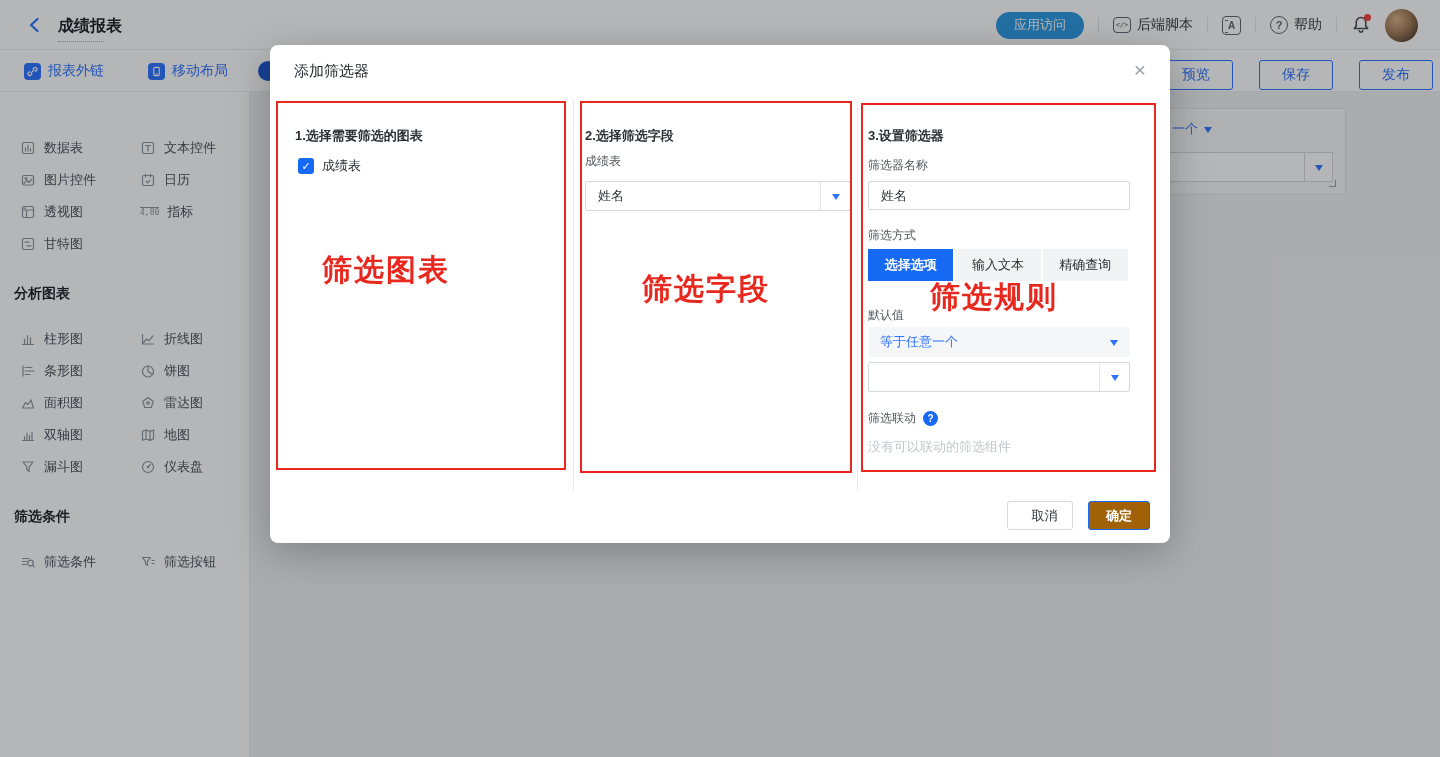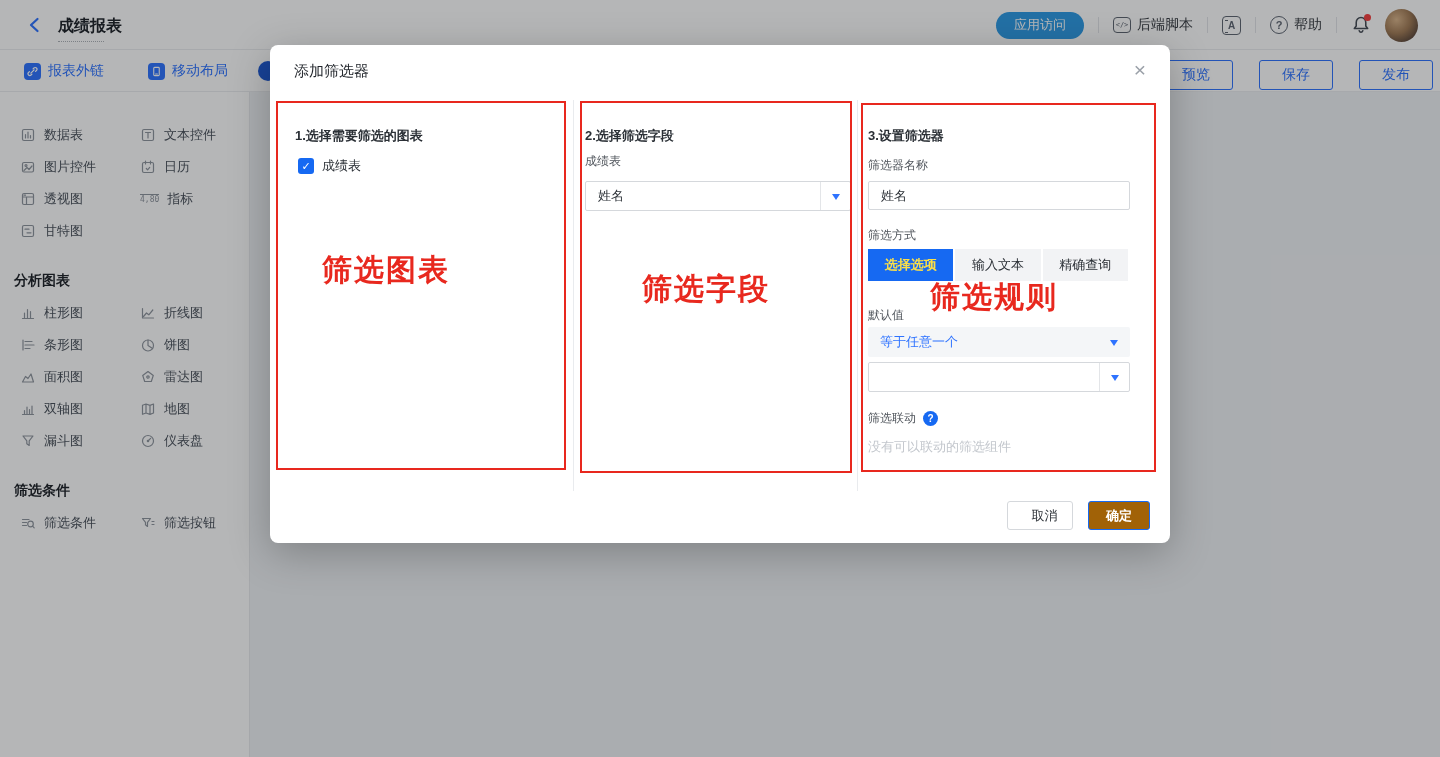--- a/index.html
+++ b/index.html
@@ -28,21 +28,21 @@
   .toolbar { position:absolute; left:0; top:50px; width:1440px; height:42px; background:#fff; border-bottom:1px solid #ebedf0; }
   .tb-items { position:absolute; left:24px; top:0; height:42px; display:flex; align-items:center; gap:44px; }
   .tb-item { display:flex; align-items:center; gap:7px; color:#2e73ff; font-size:14px; cursor:pointer; }
   .tb-ic { width:17px; height:17px; border-radius:4px; background:#2e73ff; display:flex; align-items:center; justify-content:center; }
   .tb-circle { position:absolute; left:258px; top:61px; width:20px; height:20px; border-radius:50%; background:#1f5ad2; }
   .tb-right { position:absolute; right:7px; top:60px; display:flex; gap:26px; }
   .tb-btn { min-width:62px; height:30px; padding:0 22px; background:#fff; border:1px solid #2e73ff; border-radius:3px; color:#2e73ff; font-size:14px; cursor:pointer; }
 
   .sidebar { position:absolute; left:0; top:92px; width:250px; height:665px; background:#fff; border-right:1px solid #e8eaed; padding:22px 0 0 14px; }
   .sb-title { font-size:14px; font-weight:700; color:#1f2329; height:20px; }
-  .sb-items { margin-top:12px; display:grid; grid-template-columns:120px 108px; row-gap:14px; padding-left:6px; }
+  .sb-items { margin-top:25px; display:grid; grid-template-columns:120px 108px; row-gap:14px; padding-left:6px; }
   .sb-item { display:flex; align-items:center; gap:8px; height:18px; font-size:13px; color:#4a515b; cursor:pointer; }
   .sb-item svg { flex:0 0 auto; }
   .sb-group { margin-bottom:32px; }
   .metric-ic { font-size:8px; color:#8f959e; border-top:1.2px solid #8f959e; padding-top:1px; line-height:1; font-family:"DejaVu Sans Mono",monospace; }
 
   .canvas { position:absolute; left:251px; top:92px; width:1189px; height:665px; background:#f0f2f5; }
   .fw-panel { position:absolute; left:1158px; top:108px; width:188px; height:87px; background:#f7f8fa; border:1px solid #e3e5e8; }
   .fw-rule { position:absolute; left:13px; top:11px; display:flex; align-items:center; gap:6px; color:#2e73ff; font-size:13px; }
   .fw-combo { position:absolute; left:9px; top:43px; width:165px; height:30px; background:#fff; border:1px solid #d5d8dc; display:flex; }
   .fw-combo .cell { flex:1; }
@@ -70,21 +70,21 @@
 
   .dd { position:absolute; height:30px; background:#fff; border:1px solid #d5d8dc; border-radius:2px; display:flex; align-items:center; cursor:pointer; }
   .dd .dd-text { flex:1; padding-left:12px; font-size:13px; color:#2b3036; }
   .dd .dd-caret-cell { width:30px; height:100%; border-left:1px solid #e3e5e8; display:flex; align-items:center; justify-content:center; }
 
   .inp { position:absolute; height:29px; background:#fff; border:1px solid #d5d8dc; border-radius:2px; font-size:13px; color:#2b3036; padding-left:12px; font-family:inherit; }
 
   .seg { position:absolute; left:598px; top:204px; width:260px; height:32px; display:flex; }
   .seg-item { flex:1; height:100%; background:#f2f3f5; color:#2b3036; font-size:13px; display:flex; align-items:center; justify-content:center; cursor:pointer; border-right:2px solid #fff; }
   .seg-item:last-child { border-right:none; }
-  .seg-item.selected { background:#1669f2; color:#fde047; font-weight:700; }
+  .seg-item.selected { background:#1669f2; color:#ffffff; font-weight:700; }
 
   .dd-flat { position:absolute; left:598px; top:282px; width:262px; height:30px; background:#f4f6f8; border-radius:2px; display:flex; align-items:center; cursor:pointer; }
   .dd-flat .dd-text { flex:1; padding-left:12px; font-size:13px; color:#2e73ff; }
   .dd-flat .dd-caret-cell { width:32px; display:flex; align-items:center; justify-content:center; }
 
   .link-row { position:absolute; left:598px; top:365px; display:flex; align-items:center; gap:7px; }
   .q-ic { width:15px; height:15px; background:#1669f2; color:#fff; border-radius:50%; font-size:10px; font-weight:700; display:flex; align-items:center; justify-content:center; }
   .empty-txt { position:absolute; left:598px; top:393px; font-size:13px; color:#c3c7cd; }
 
   .m-footer-btn { position:absolute; top:456px; height:29px; border-radius:3px; font-size:13px; cursor:pointer; font-family:inherit; }
@@ -304,20 +304,33 @@
                 </svg>
                 <span>筛选按钮</span>
               </div>
             </div>
           </div>
         </div>
     </div>
 
     <div class="canvas"></div>
 
+    <div class="fw-panel">
+      <div class="fw-rule">
+        <span>一个</span>
+        <span class="caret"></span>
+      </div>
+      <div class="fw-combo">
+        <div class="cell"></div>
+        <div class="caret-cell">
+            <span class="caret"></span>
+          </div>
+      </div>
+      <div class="rsz"></div>
+    </div>
   </div>
 
   <div class="mask"></div>
 
   <div class="modal">
     <div class="m-title">添加筛选器</div>
     <div class="m-close">×</div>
 
     <div class="col-div" style="left:303px"></div>
     <div class="col-div" style="left:587px"></div>

